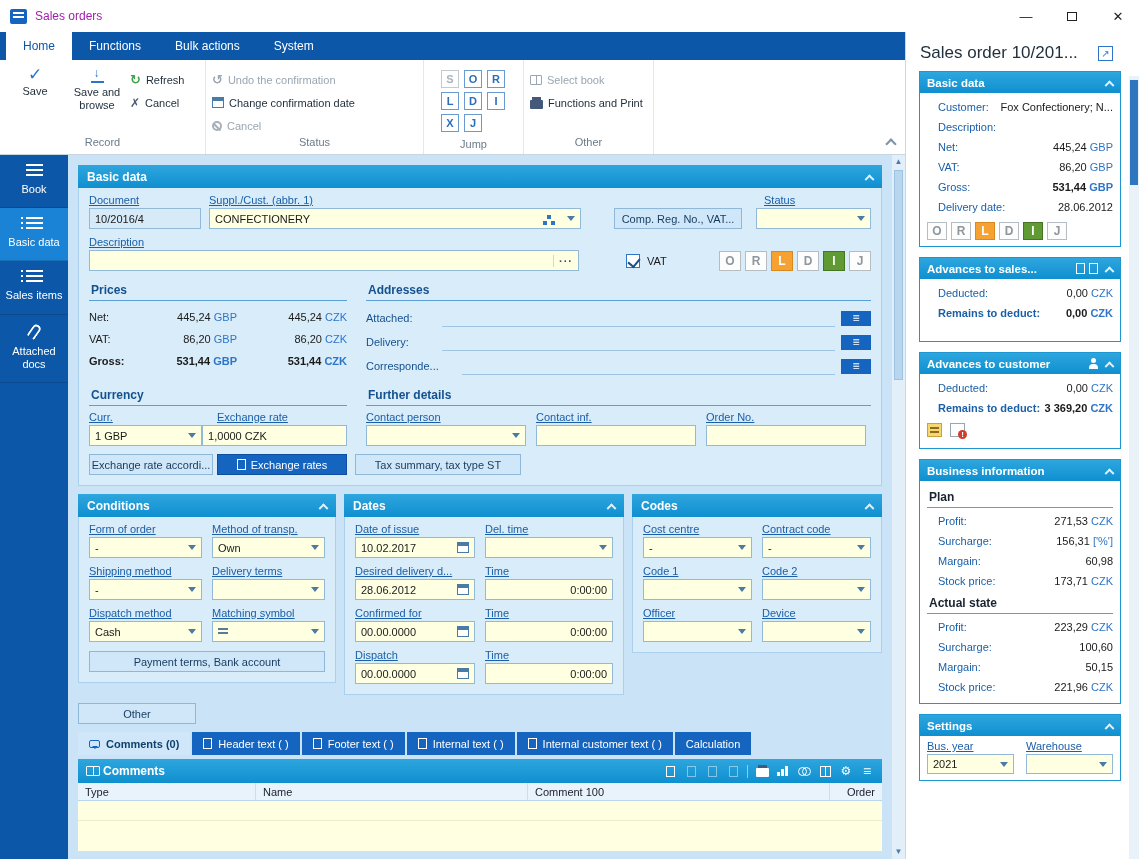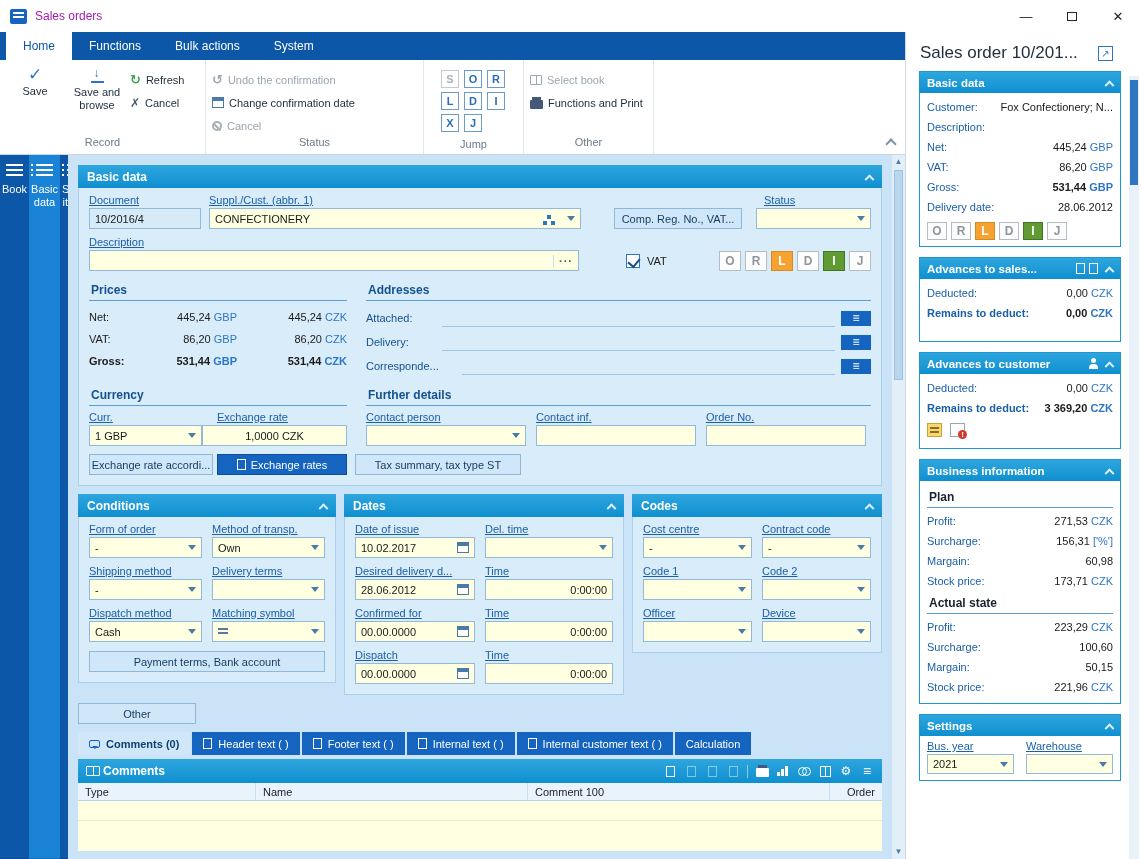--- a/index.html
+++ b/index.html
@@ -51,21 +51,21 @@
   .ico-bookg{width:12px;height:10px;border:1px solid #9aa6b2;border-radius:1px;position:relative;flex:none;}
   .ico-bookg::before{content:"";position:absolute;left:50%;top:0;bottom:0;width:1px;background:#9aa6b2;}
   .ico-print{width:13px;height:9px;background:#44597a;border-radius:1px;position:relative;margin-top:3px;flex:none;}
   .ico-print::before{content:"";position:absolute;top:-3px;left:2px;width:9px;height:3px;background:#44597a;}
   .jump-grid{display:grid;grid-template-columns:repeat(3,19px);grid-gap:4px;padding:6px 8px;}
   .jletter{width:18px;height:18px;border:1px solid #6a9bd0;color:#2b6db8;font-weight:bold;font-size:11px;display:flex;align-items:center;justify-content:center;background:#fff;cursor:pointer;}
   .jletter.dis{border-color:#c3cad0;color:#a9b2ba;}
   .ribbon-chev{position:absolute;right:10px;bottom:6px;width:8px;height:8px;border-left:2px solid #7e93a8;border-top:2px solid #7e93a8;transform:rotate(45deg);cursor:pointer;}
   
   .workspace{flex:1;display:flex;min-height:0;}
-  .sidebar{width:68px;background:var(--blue);display:flex;flex-direction:row;}
+  .sidebar{width:68px;background:var(--blue);display:flex;flex-direction:column;}
   .side-item{padding:9px 2px 11px;display:flex;flex-direction:column;align-items:center;gap:6px;color:#fff;border-bottom:1px solid rgba(0,0,0,.14);cursor:pointer;text-align:center;line-height:1.2;}
   .side-item.active{background:#1b83d6;}
   .ico-lines{width:17px;height:13px;background:repeating-linear-gradient(#fff 0 2px,transparent 2px 5px);}
   .ico-listd{width:17px;height:13px;position:relative;background:repeating-linear-gradient(#fff 0 2px,transparent 2px 5px);}
   .ico-listd::before{content:"";position:absolute;left:-5px;top:0;width:2px;height:13px;background:repeating-linear-gradient(#fff 0 2px,transparent 2px 5px);}
   .ico-clip{width:9px;height:15px;border:2px solid #fff;border-radius:5px 5px 2px 2px;border-bottom:none;transform:rotate(35deg);}
   .content{flex:1;background:var(--pagebg);padding:10px 10px 0 10px;min-width:0;position:relative;}
   .v-scroll{width:13px;background:#e2eef8;display:flex;flex-direction:column;align-items:center;padding:1px 0;}
   .v-scroll .arr{color:#4c7bab;font-size:8px;line-height:12px;cursor:pointer;}
   .v-thumb{width:9px;height:210px;background:#b9d6ef;margin-top:2px;border:1px solid #9cc2e4;cursor:pointer;}
@@ -123,21 +123,21 @@
   .grid-body{background:var(--yellow);height:50px;}
   .grow{height:20px;border-bottom:1px solid #ececc8;}
   
   .right-col{width:236px;background:#fff;border-left:1px solid #cdd8e2;position:relative;display:flex;flex-direction:column;}
   .rp-title{padding:11px 28px 8px 14px;display:flex;align-items:center;}
   .rp-title-text{font-size:17px;color:#23313f;white-space:nowrap;overflow:hidden;}
   .ext-btn{margin-left:auto;width:15px;height:15px;border:1px solid #2e75c8;color:#2e75c8;font-size:10px;display:flex;align-items:center;justify-content:center;cursor:pointer;flex:none;}
   .rpanel{margin:0 20px 10px 13px;border:1px solid #1e96d2;}
   .rpanel-hdr{height:21px;background:linear-gradient(#2ea6de,#0f8fd0);color:#fff;font-weight:bold;font-size:11.5px;display:flex;align-items:center;gap:5px;padding:0 7px;}
   .rpanel-body{background:#fff;padding:4px 7px 6px;}
-  .rrow{display:flex;align-items:center;height:20px;}
+  .rrow{display:flex;align-items:center;height:20px;margin-left:11px;}
   .rlabel{color:var(--lbl);white-space:nowrap;}
   .rval{margin-left:auto;white-space:nowrap;}
   .rflags{display:flex;gap:4px;margin-top:5px;}
   .binfo-hdr{font-weight:bold;font-size:12px;color:#1a2430;border-bottom:1px solid #5aa0d8;padding:3px 0 3px 2px;margin:2px 0 3px;}
   .rp-scroll{position:absolute;right:2px;top:44px;bottom:0;width:10px;background:#eaf2f9;}
   .rp-thumb{position:absolute;top:4px;left:1px;width:8px;height:105px;background:#2e77c0;cursor:pointer;}
   .ico-note{width:15px;height:14px;background:#f7d870;border:1px solid #caa23a;position:relative;}
   .ico-note::before{content:"";position:absolute;left:2px;top:3px;right:2px;height:2px;background:#8a6d1e;box-shadow:0 4px 0 #8a6d1e;}
   .ico-alert{width:15px;height:14px;background:#fff;border:1px solid #9aa6b2;position:relative;}
   .ico-alert::after{content:"!";position:absolute;right:-3px;bottom:-3px;width:9px;height:9px;background:#d23b2e;color:#fff;border-radius:50%;font-size:8px;font-weight:bold;display:flex;align-items:center;justify-content:center;}
@@ -370,21 +370,21 @@
               <div class="subhdr">Currency</div>
               <div class="row" style="margin-bottom:2px">
                 <span class="lbl" style="width:128px">Curr.</span>
                 <span class="lbl">Exchange rate</span>
               </div>
               <div class="row">
                 <div class="fld" style="width:120px">
                   <span>1 GBP</span>
                   <span class="dd"></span>
                 </div>
-                <div class="fld" style="width:154px;margin-left:0;justify-content:center">
+                <div class="fld" style="width:154px;margin-left:0;justify-content:flex-start">
                   <span>1,0000 CZK</span>
                 </div>
               </div>
             </div>
             <div style="flex:1">
               <div class="subhdr">Further details</div>
               <div class="row" style="margin-bottom:2px">
                 <span class="lbl" style="width:170px">Contact person</span>
                 <span class="lbl" style="width:170px">Contact inf.</span>
                 <span class="lbl">Order No.</span>

